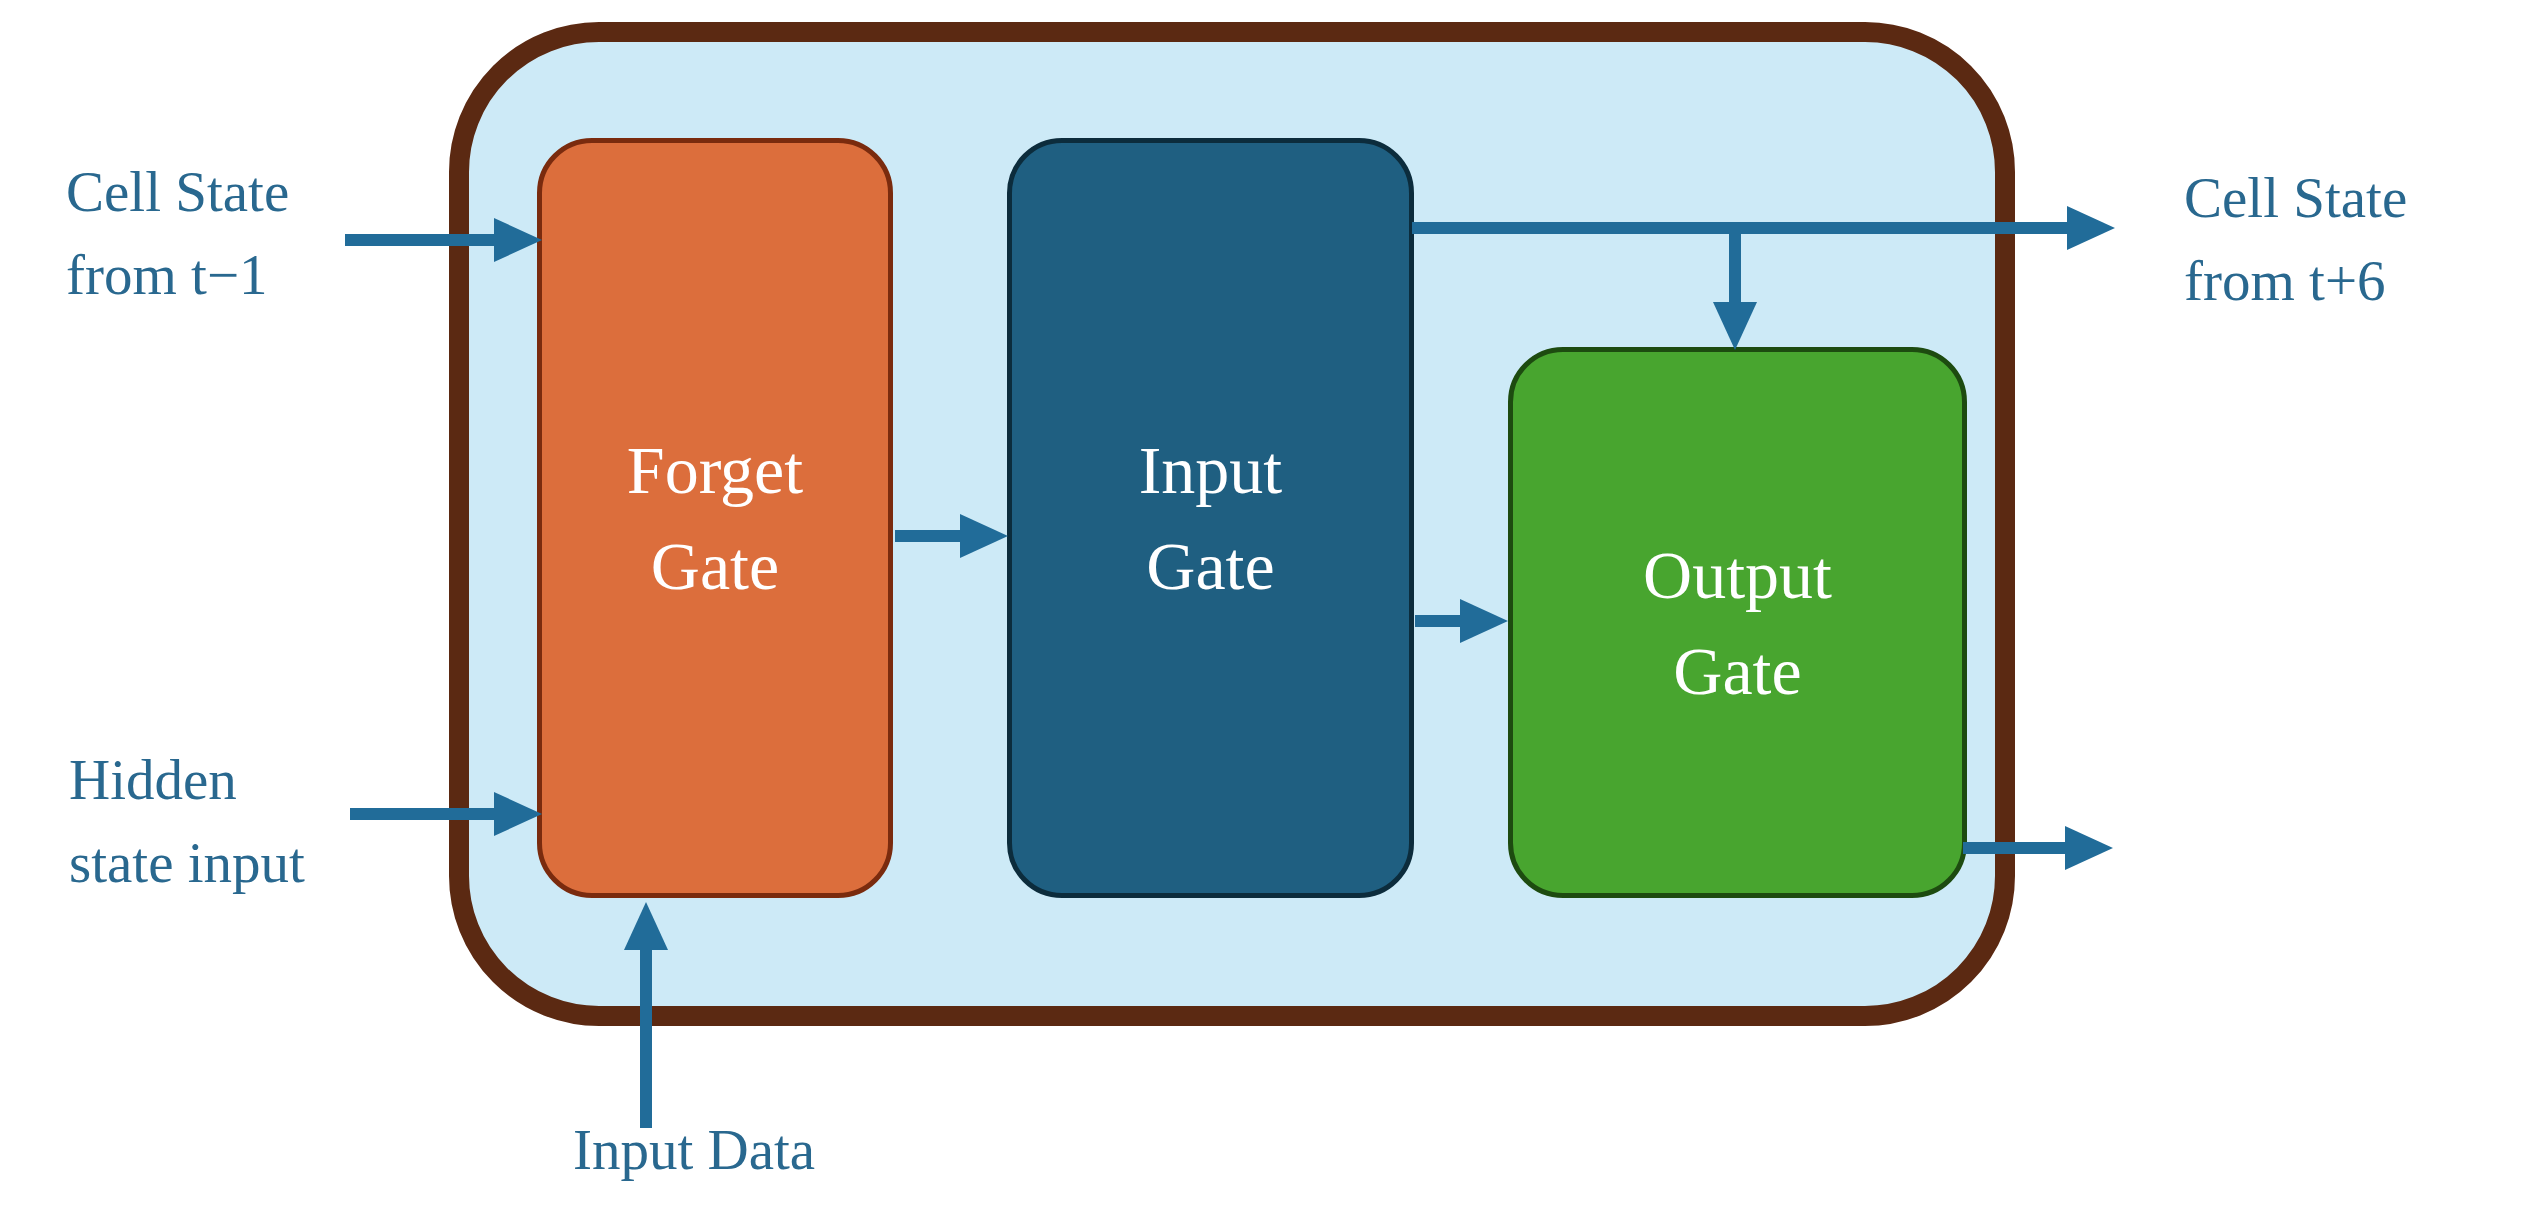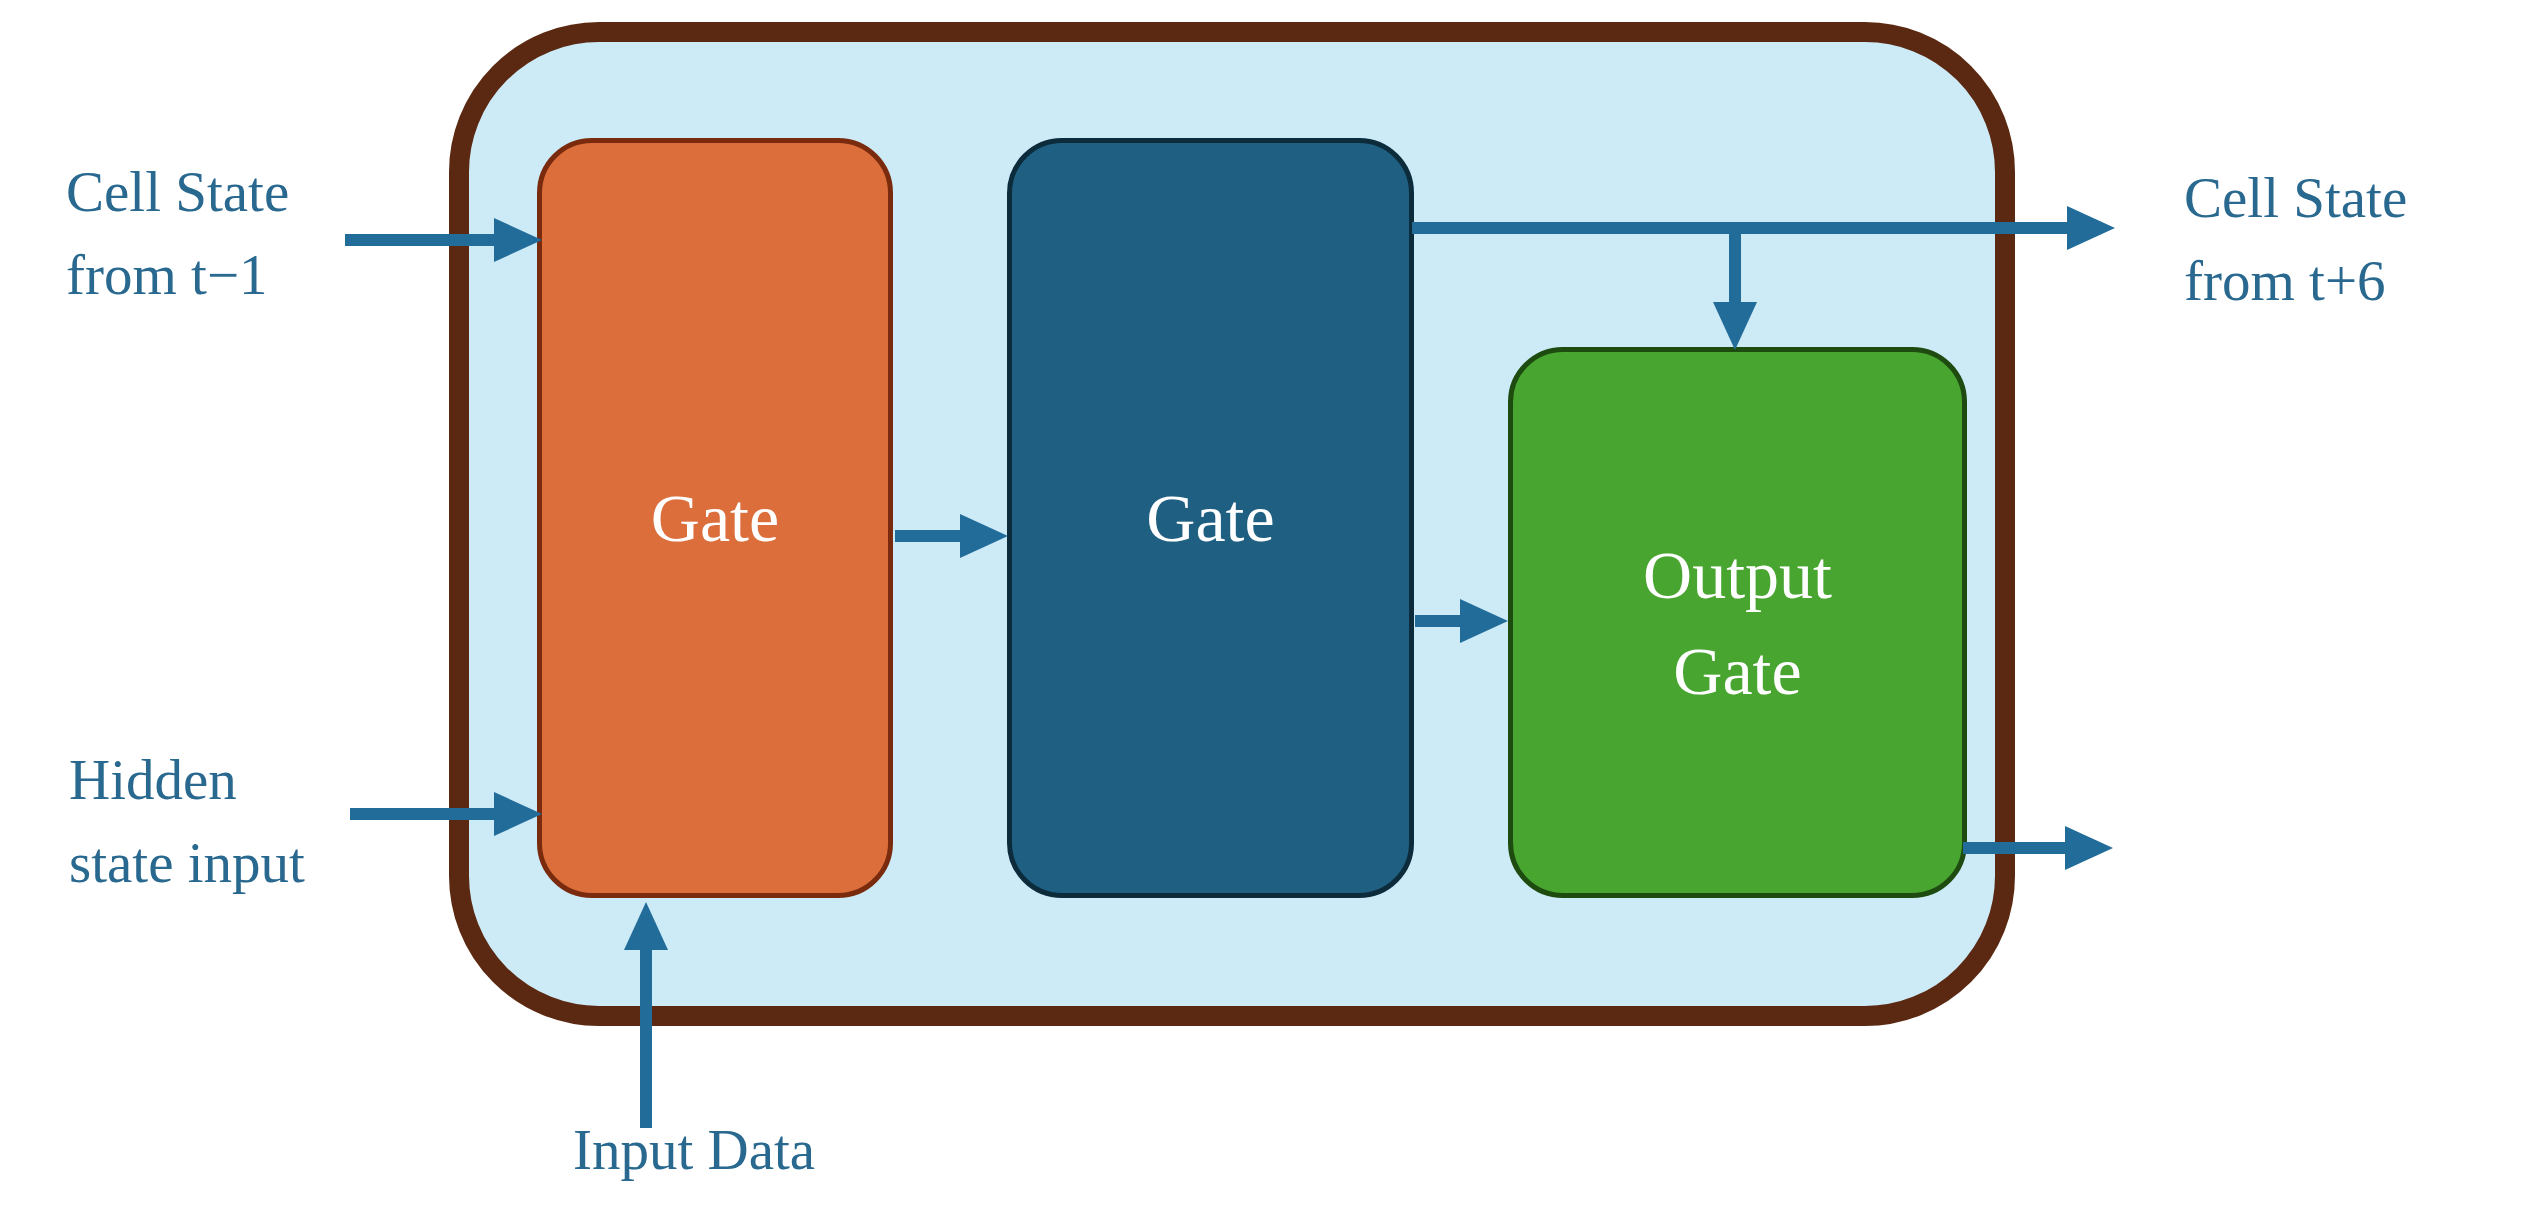--- a/index.html
+++ b/index.html
@@ -82,26 +82,28 @@
 </style>
 </head>
 <body>
 
 <div class="stage">
 
   <div class="cell-container"></div>
 
   <div class="gate gate-forget">
     <div class="gate-label">
+      <span>Forget</span>
       <span>Gate</span>
     </div>
   </div>
 
   <div class="gate gate-input">
     <div class="gate-label">
+      <span>Input</span>
       <span>Gate</span>
     </div>
   </div>
 
   <div class="gate gate-output">
     <div class="gate-label">
       <span>Output</span>
       <span>Gate</span>
     </div>
   </div>

